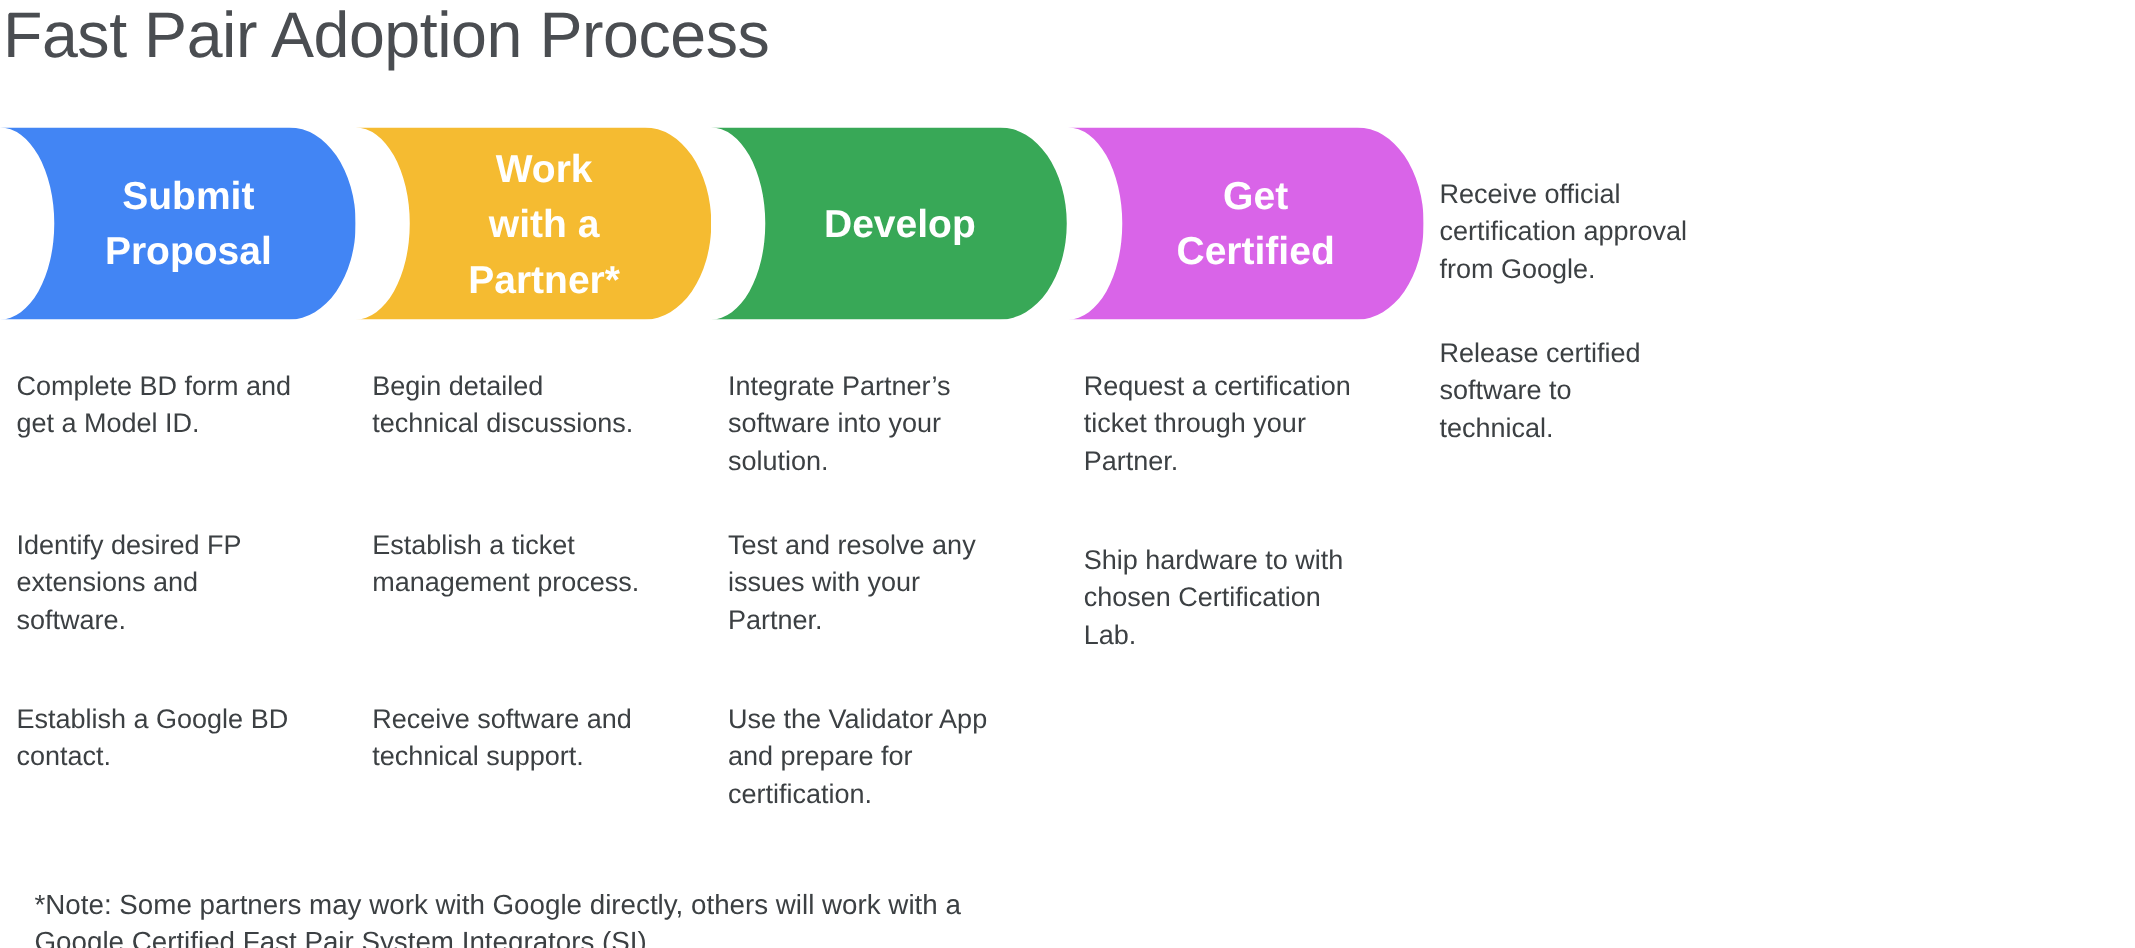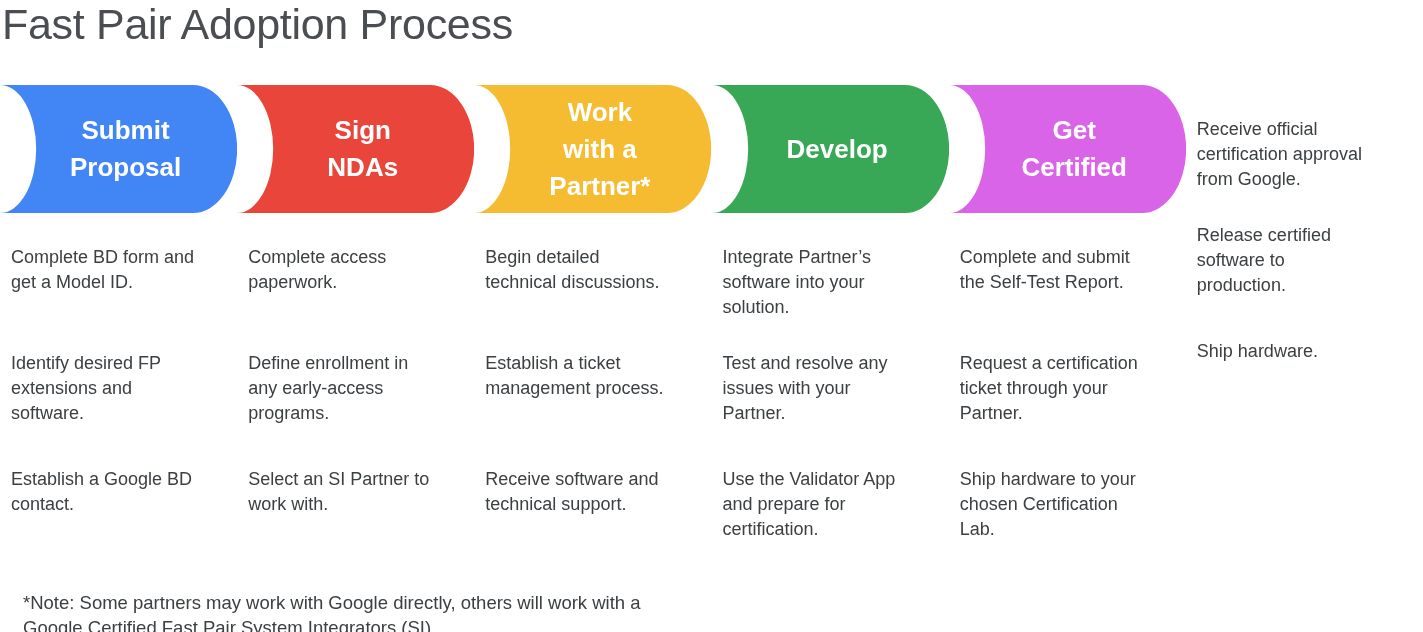--- a/index.html
+++ b/index.html
@@ -104,38 +104,20 @@
       <p class="stage-item item-0">Complete BD form and
 get a Model ID.</p>
       <p class="stage-item item-1">Identify desired FP
 extensions and
 software.</p>
       <p class="stage-item item-2">Establish a Google BD
 contact.</p>
     </div>
   </div>
 
-  <div class="stage-col">
-    <div class="banner">
-      <svg class="shape" viewBox="0 0 236 128" preserveAspectRatio="none" aria-hidden="true">
-        <path d="M0 0 H192 A44 64 0 0 1 192 128 H0 A36 64 0 0 0 0 0 Z" fill="#E9453A"></path>
-      </svg>
-      <div class="stage-label">Sign
-NDAs</div>
-    </div>
-    <div class="stage-items">
-      <p class="stage-item item-0">Complete access
-paperwork.</p>
-      <p class="stage-item item-1">Define enrollment in
-any early-access
-programs.</p>
-      <p class="stage-item item-2">Select an SI Partner to
-work with.</p>
-    </div>
-  </div>
 
   <div class="stage-col">
     <div class="banner">
       <svg class="shape" viewBox="0 0 236 128" preserveAspectRatio="none" aria-hidden="true">
         <path d="M0 0 H192 A44 64 0 0 1 192 128 H0 A36 64 0 0 0 0 0 Z" fill="#F5BB31"></path>
       </svg>
       <div class="stage-label">Work
 with a
 Partner*</div>
     </div>
@@ -171,38 +153,35 @@
 
   <div class="stage-col">
     <div class="banner">
       <svg class="shape" viewBox="0 0 236 128" preserveAspectRatio="none" aria-hidden="true">
         <path d="M0 0 H192 A44 64 0 0 1 192 128 H0 A36 64 0 0 0 0 0 Z" fill="#D964E8"></path>
       </svg>
       <div class="stage-label">Get
 Certified</div>
     </div>
     <div class="stage-items">
-      <p class="stage-item item-0">Complete and submit
-the Self-Test Report.</p>
       <p class="stage-item item-1">Request a certification
 ticket through your
 Partner.</p>
-      <p class="stage-item item-2">Ship hardware to your
+      <p class="stage-item item-2">Ship hardware to with
 chosen Certification
 Lab.</p>
     </div>
   </div>
 
   <div class="stage-col">
     <div class="stage-items">
       <p class="stage-item item-0">Receive official
 certification approval
 from Google.</p>
       <p class="stage-item item-1">Release certified
 software to
-production.</p>
-      <p class="stage-item item-2">Ship hardware.</p>
+technical.</p>
     </div>
   </div>
 </div>
   <p class="note">*Note: Some partners may work with Google directly, others will work with a
 Google Certified Fast Pair System Integrators (SI).</p>
 </div>
 
 </body></html>

